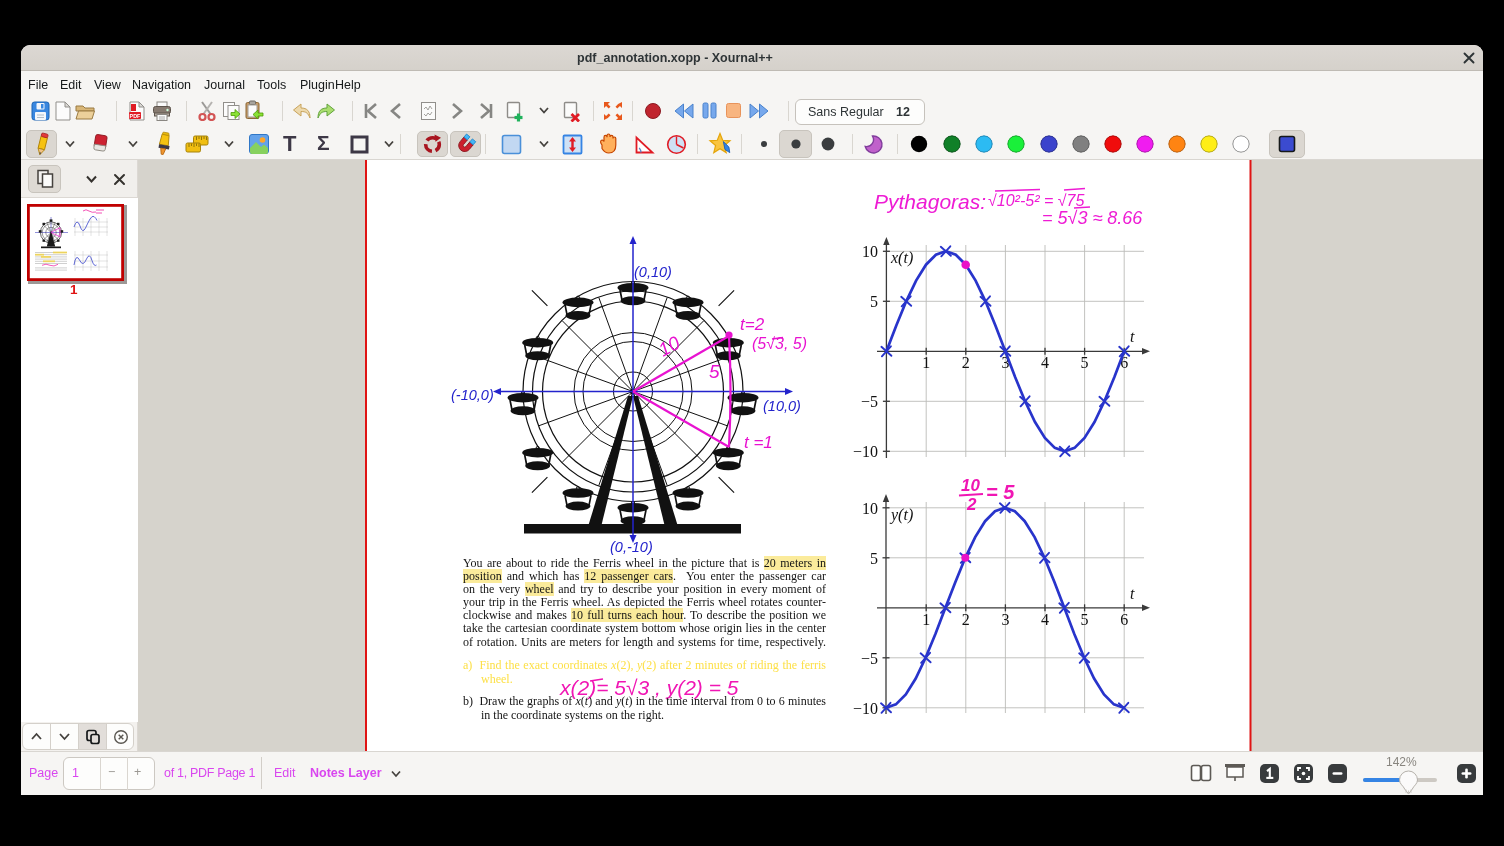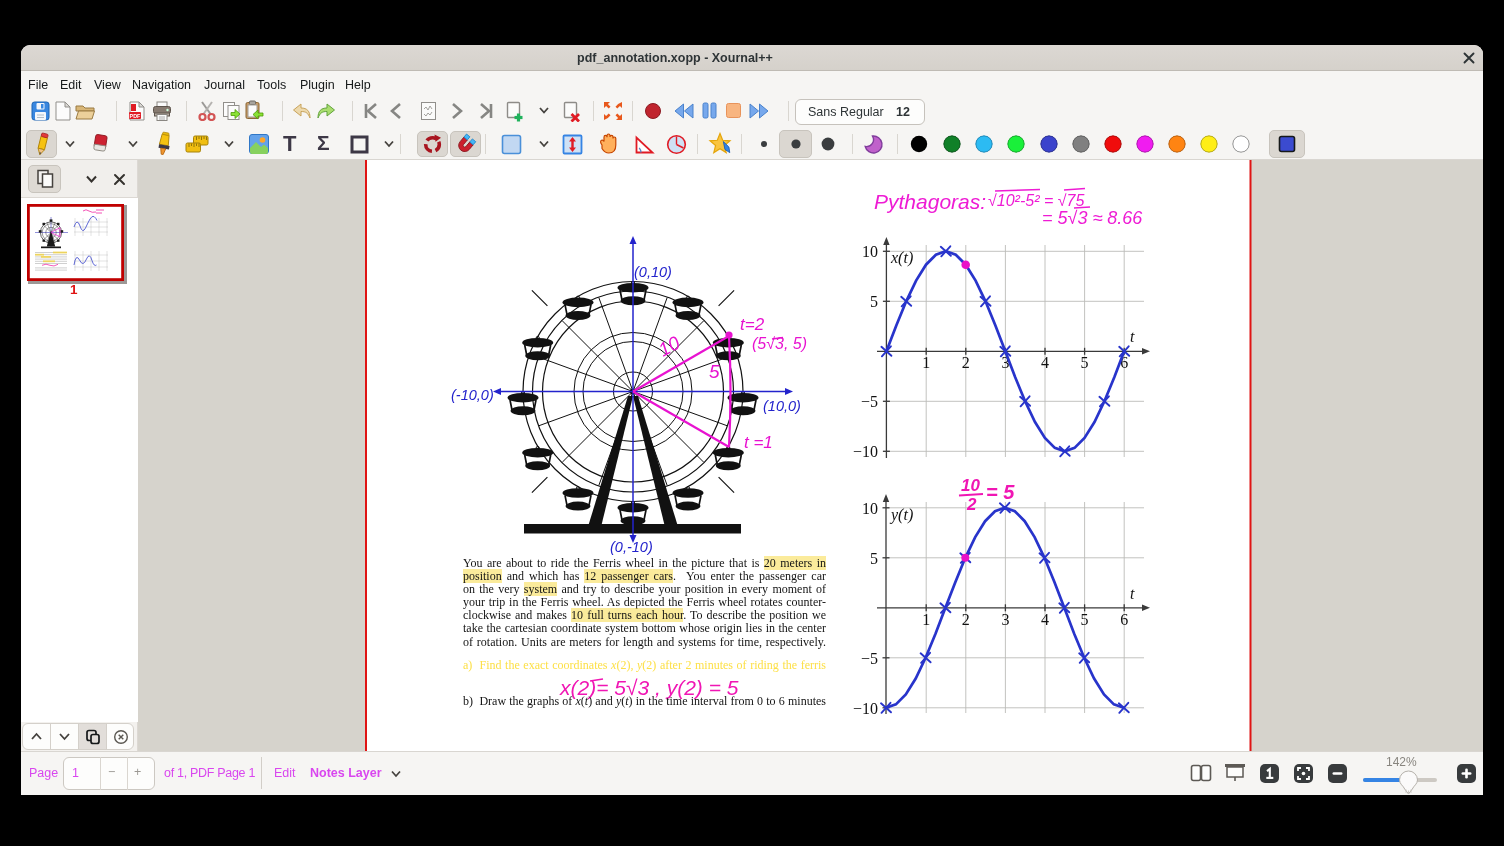--- a/index.html
+++ b/index.html
@@ -31,21 +31,21 @@
     <path d="M2.5 2.5 L11.5 11.5 M11.5 2.5 L2.5 11.5" stroke="#2e3436" stroke-width="1.9" stroke-linecap="round"></path>
   </svg>
 <div id="menubar"></div>
 <span class="mi" style="left:28px">File</span>
 <span class="mi" style="left:60px">Edit</span>
 <span class="mi" style="left:94px">View</span>
 <span class="mi" style="left:132px">Navigation</span>
 <span class="mi" style="left:204px">Journal</span>
 <span class="mi" style="left:257px">Tools</span>
 <span class="mi" style="left:300px">Plugin</span>
-<span class="mi" style="left:345px">Help</span>
+<span class="mi" style="left:335px">Help</span>
 <div id="tb1"></div>
 <div id="tb2"></div>
 <svg class="abs" style="left:31px;top:101px" width="19" height="20" viewBox="0 0 19 20">
     <rect x="1" y="1" width="17" height="18" rx="2.5" fill="#3987e0" stroke="#1c64b4"></rect>
     <rect x="5.5" y="2" width="8" height="6.5" rx="1" fill="#f2f6fb"></rect>
     <rect x="10" y="3" width="2.5" height="4.5" fill="#3987e0"></rect>
     <rect x="4" y="11" width="11" height="8" rx="1" fill="#f2f6fb"></rect>
     <line x1="6" y1="14" x2="13" y2="14" stroke="#b0bcc8"></line>
     <line x1="6" y1="16.5" x2="13" y2="16.5" stroke="#b0bcc8"></line>
   </svg>
@@ -542,31 +542,33 @@
 <text x="967" y="509.5" font-size="17" font-weight="bold">2</text>
 <text x="986" y="499" font-size="20" font-weight="bold">= 5</text>
 <text x="560" y="695" font-size="21">x(2)= 5√3 , y(2) = 5</text>
 </g>
 <line x1="959" y1="495.5" x2="983" y2="494" stroke="#f016b4" stroke-width="2"></line>
 <line x1="590" y1="681" x2="603" y2="679" stroke="#f016b4" stroke-width="1.5"></line>
 </svg>
 <div id="ptext" style="position:absolute;left:463px;top:557px;width:363px;font-family:'Liberation Serif',serif;font-size:12px;color:#141414">
 <div class="jl">You are about to ride the Ferris wheel in the picture that is <span class="hl">20 meters in</span></div>
 <div class="jl"><span class="hl">position</span> and which has <span class="hl">12 passenger cars</span>. &nbsp;You enter the passenger car</div>
-<div class="jl">on the very <span class="hl">system</span> and try to describe your position in every moment of</div>
+<div class="jl">on the very <span class="hl">wheel</span> and try to describe your position in every moment of</div>
 <div class="jl">your trip in the Ferris wheel. As depicted the Ferris wheel rotates counter-</div>
 <div class="jl">clockwise and makes <span class="hl">10 full turns each hour</span>. To describe the position we</div>
 <div class="jl">take the cartesian coordinate system bottom whose origin lies in the center</div>
 <div class="jl">of rotation. Units are meters for length and systems for time, respectively.</div>
 </div>
 <div style="position:absolute;left:463px;top:659px;width:363px;font-family:'Liberation Serif',serif;font-size:12px;color:#fde047">
 <div class="jl">a) &nbsp;Find the exact coordinates <i>x</i>(2)<i>, y</i>(2) after 2 minutes of riding the ferris</div>
+<div style="margin-left:18px">wheel.</div>
 </div>
 <div style="position:absolute;left:463px;top:694.5px;width:363px;font-family:'Liberation Serif',serif;font-size:12px;color:#141414">
 <div class="jl">b) &nbsp;Draw the graphs of <i>x</i>(<i>t</i>) and <i>y</i>(<i>t</i>) in the time interval from 0 to 6 minutes</div>
+<div style="margin-left:18px">in the coordinate systems on the right.</div>
 </div>
 <div id="sidebar"></div>
 <div id="sbhead"></div>
 <div class="btn" style="left:28px;top:165px;width:33px;height:28px;background:#dedad4"></div>
 <svg class="abs" style="left:36px;top:169px" width="19" height="20" viewBox="0 0 19 20">
     <rect x="2" y="1.5" width="10" height="13" fill="#f2f1ef" stroke="#45423e" stroke-width="1.5"></rect>
     <rect x="6.5" y="5" width="10" height="13" fill="#fbfbfa" stroke="#45423e" stroke-width="1.5"></rect>
   </svg>
 <svg class="abs" style="left:85px;top:175px" width="13" height="9" viewBox="0 0 13 9">
     <path d="M2 1.5 L6.5 6.5 L11 1.5" fill="none" stroke="#35322e" stroke-width="2"></path>

